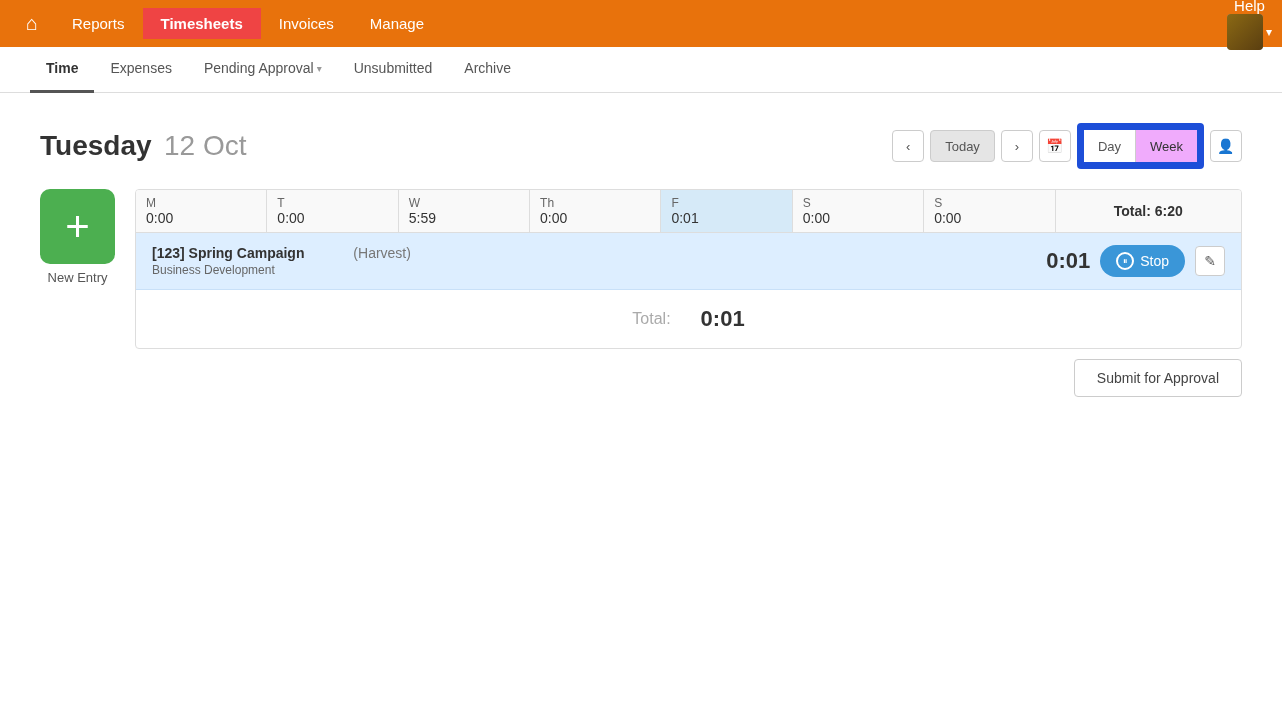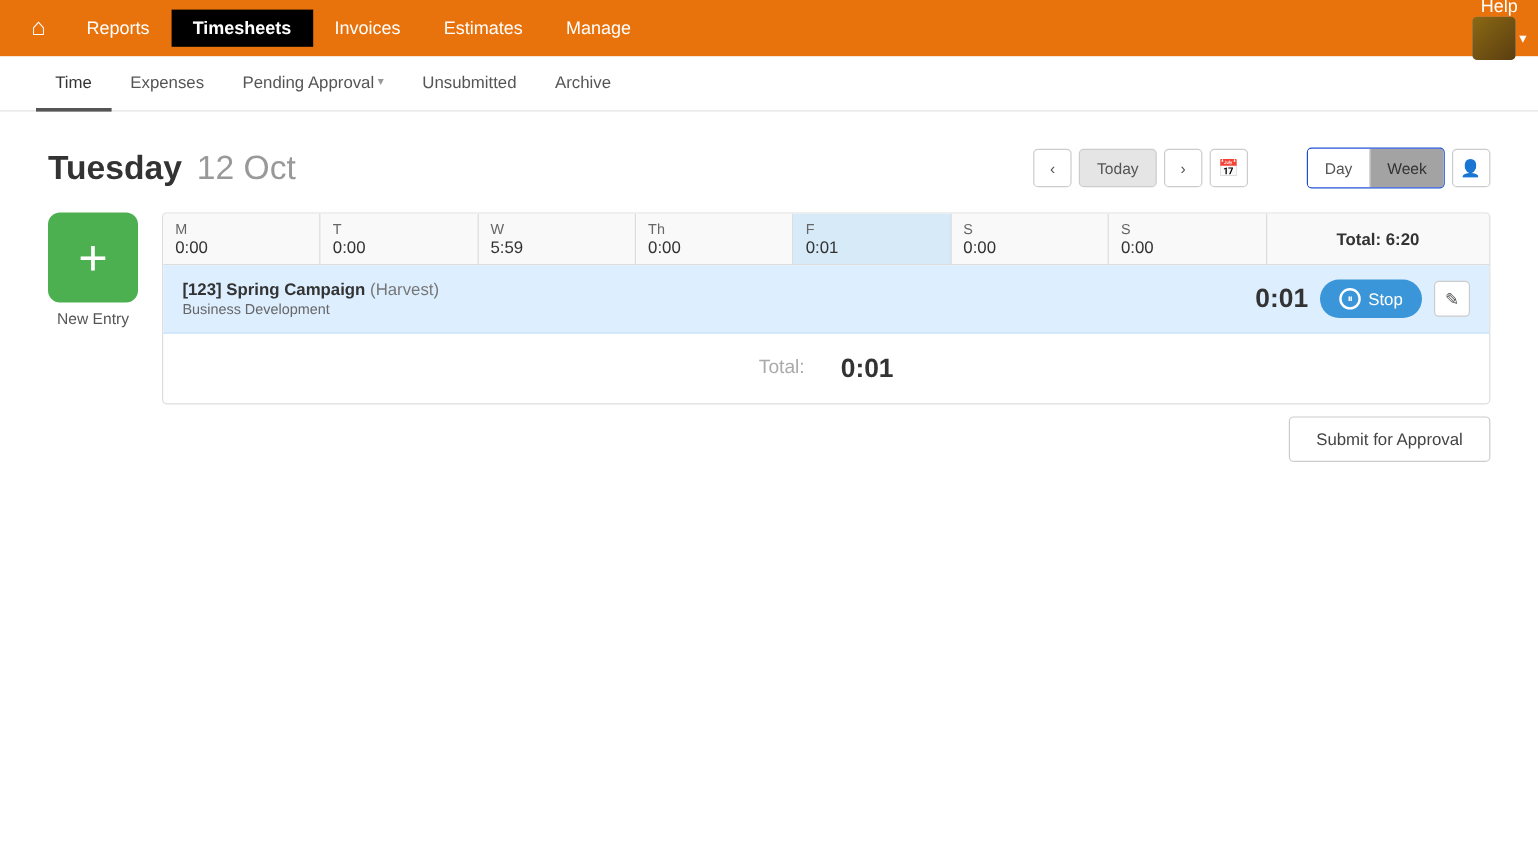--- a/index.html
+++ b/index.html
@@ -29,21 +29,21 @@
       color: white;
       font-size: 15px;
       padding: 0 18px;
       height: 31px;
       display: flex;
       align-items: center;
       cursor: pointer;
       text-decoration: none;
     }
     .top-nav .nav-item.active {
-      background: #000000;
+      background: #ef4444;
       font-weight: 600;
     }
     .top-nav .right-nav {
       margin-left: auto;
       display: flex;
       align-items: center;
       flex-direction: column;
     }
     .top-nav .help-link {
       color: white;
@@ -89,21 +89,21 @@
       padding: 0 16px;
       height: 46px;
       display: flex;
       align-items: center;
       cursor: pointer;
       border-bottom: 3px solid transparent;
       position: relative;
     }
     .sub-nav .sub-item.active {
       color: #333;
-      font-weight: 400;
+      font-weight: 700;
       border-bottom: 3px solid #555;
     }
     .sub-item-arrow {
       font-size: 10px;
       margin-left: 3px;
       color: #999;
     }
 
     
     .main-content {
@@ -174,42 +174,41 @@
       padding: 0 14px;
       height: 32px;
       border: 1px solid #ccc;
       background: white;
       border-radius: 4px;
       cursor: pointer;
       font-size: 13px;
       color: #555;
     }
     .view-btn.active {
-      background: #a3a3a3;
+      background: #f0abfc;
       color: #333;
     }
     .team-btn {
       width: 32px;
       height: 32px;
       border: 1px solid #ccc;
       background: white;
       border-radius: 4px;
       display: flex;
       align-items: center;
       justify-content: center;
       cursor: pointer;
       font-size: 14px;
       color: #555;
     }
     .btn-group-view {
       display: flex;
-      border: 1px solid #1d4ed8;
+      border: 7px solid #1d4ed8;
       border-radius: 4px;
       overflow: hidden;
-      margin-left: 43px;
     }
     .btn-group-view .view-btn {
       border: none;
       border-radius: 0;
       border-right: 1px solid #ccc;
     }
     .btn-group-view .view-btn:last-child { border-right: none; }
 
     
     .time-section {
@@ -296,20 +295,21 @@
       border-bottom: 1px solid #c8e0f8;
     }
     .entry-info .entry-project {
       font-size: 14px;
       color: #333;
       font-weight: 600;
     }
     .entry-info .entry-project .harvest-label {
       color: #777;
       font-weight: normal;
+      margin-left: 45px;
     }
     .entry-info .entry-task {
       font-size: 12px;
       color: #666;
       margin-top: 2px;
     }
     .entry-right {
       display: flex;
       align-items: center;
       gap: 10px;
@@ -394,21 +394,20 @@
 </head>
 <body>
 
 <nav class="top-nav">
   <div class="home-btn">
     <span class="home-icon">⌂</span>
   </div>
   <a class="nav-item">Reports</a>
   <a class="nav-item active">Timesheets</a>
   <a class="nav-item">Invoices</a>
-  <a class="nav-item">Estimates</a>
   <a class="nav-item">Manage</a>
   <div class="right-nav">
     <span class="help-link">Help</span>
     <div style="display:flex;align-items:center;cursor:pointer;">
       <div class="avatar">
         <div class="avatar-img"></div>
       </div>
       <span class="dropdown-arrow">▾</span>
     </div>
   </div>

